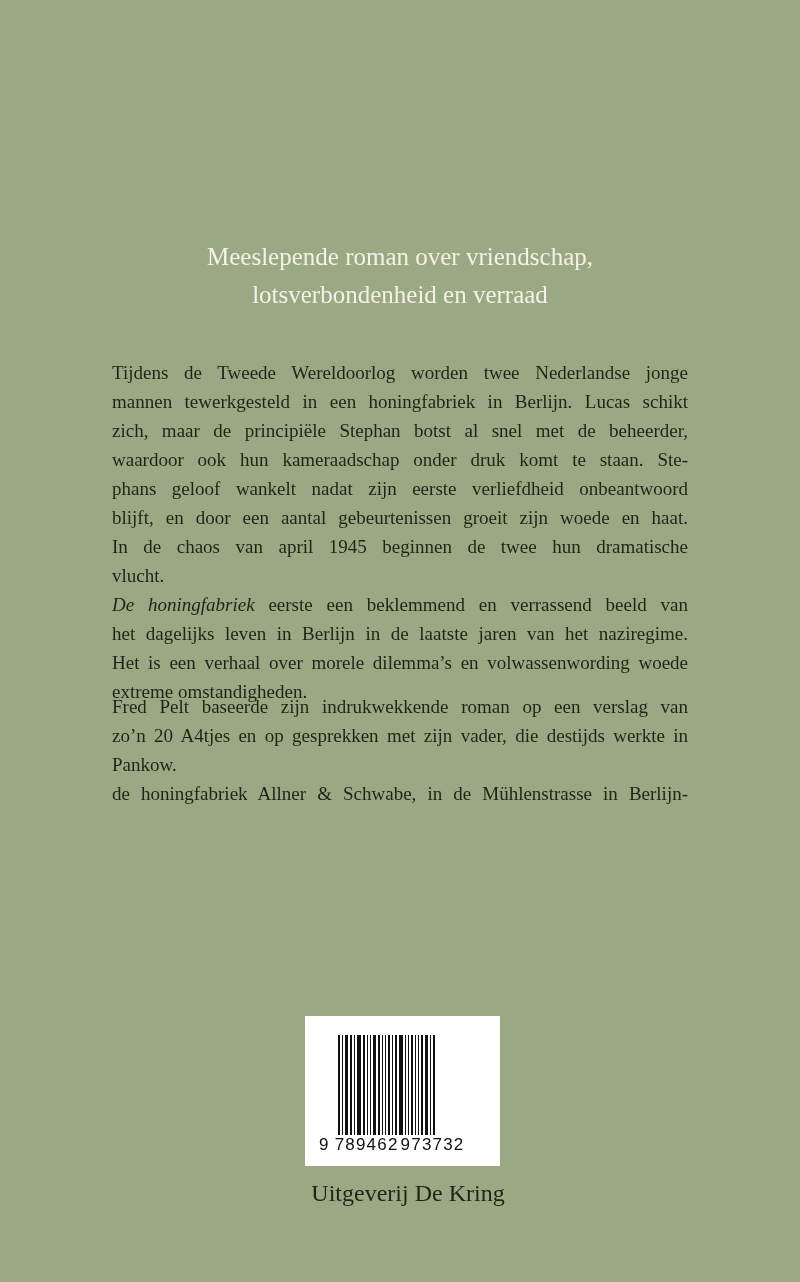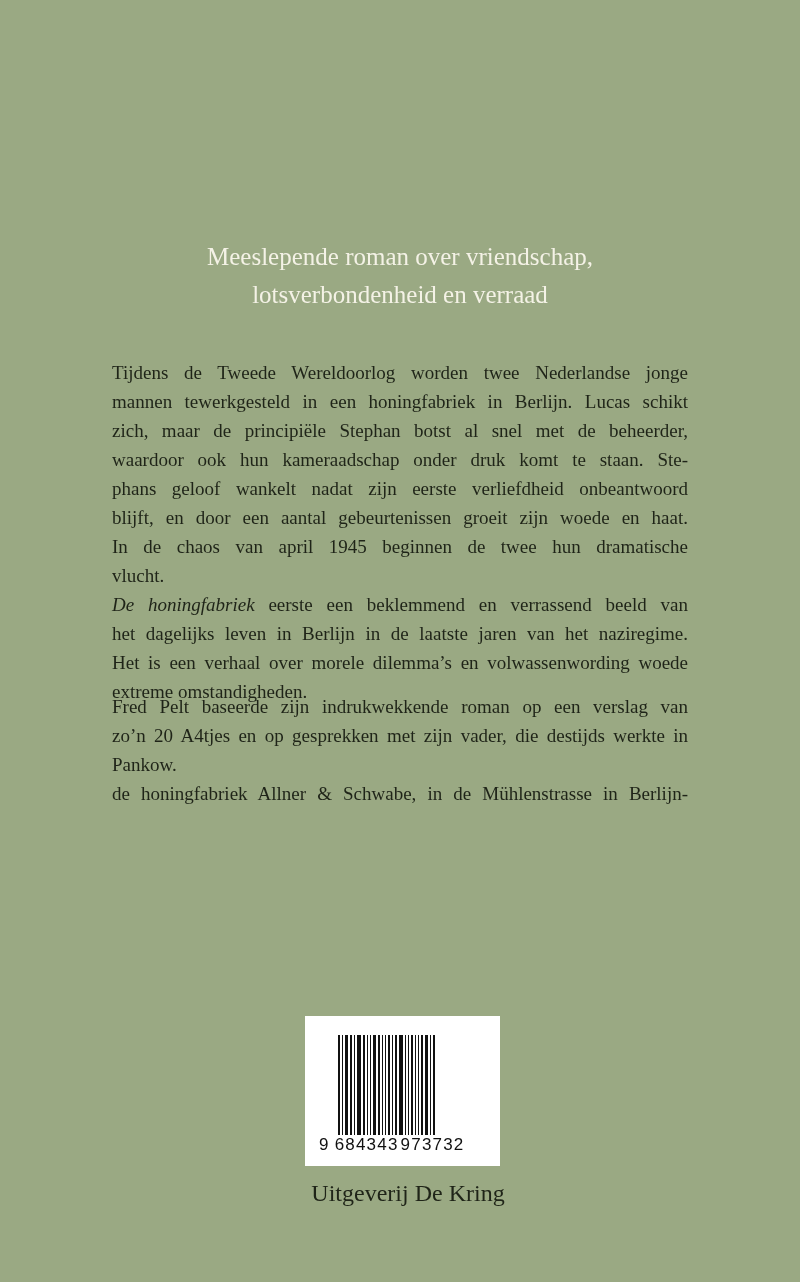--- a/index.html
+++ b/index.html
@@ -146,16 +146,16 @@
       <span class="short" style="width:1px"></span>
     <span class="short" style="width:1px"></span>
       <span class="short" style="width:2px"></span>
     <span class="short" style="width:1px"></span>
       <span class="short" style="width:1px"></span>
     <span class="short" style="width:2px"></span>
       <span class="short" style="width:3px"></span>
     <span style="width:1px"></span>
       <span style="width:2px"></span>
   </div>
-  <div class="barcode-digits"><span class="d-first">9</span><span class="d-group">684343</span><span class="d-group">973732</span></div>
+  <div class="barcode-digits"><span class="d-first">9</span><span class="d-group">789462</span><span class="d-group">973732</span></div>
 </div>
 
 <div class="publisher">Uitgeverij De Kring</div>
 
 </body></html>

